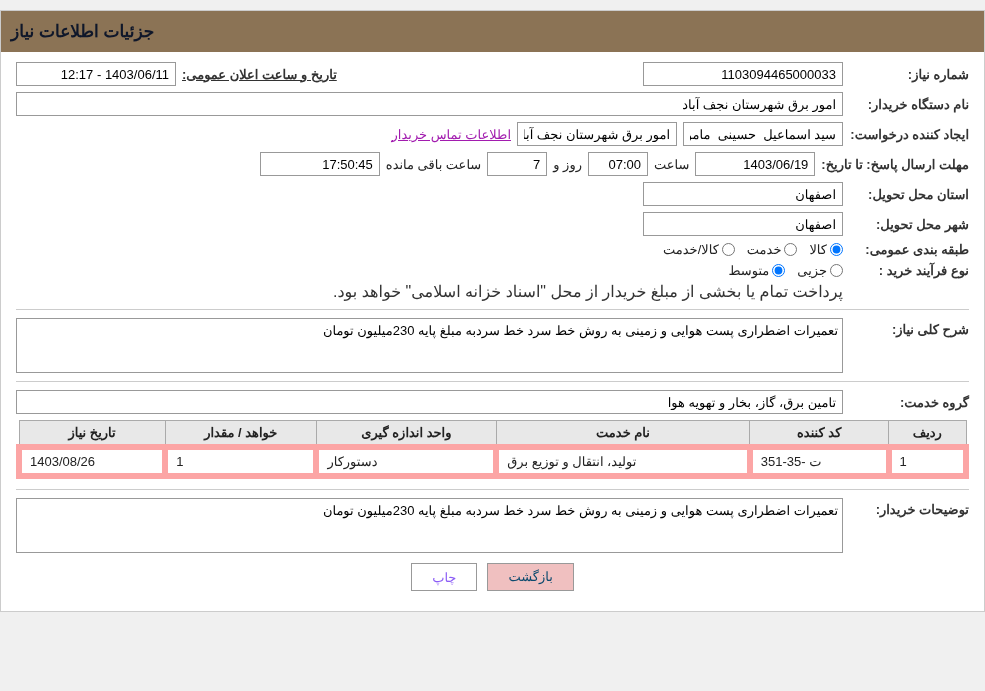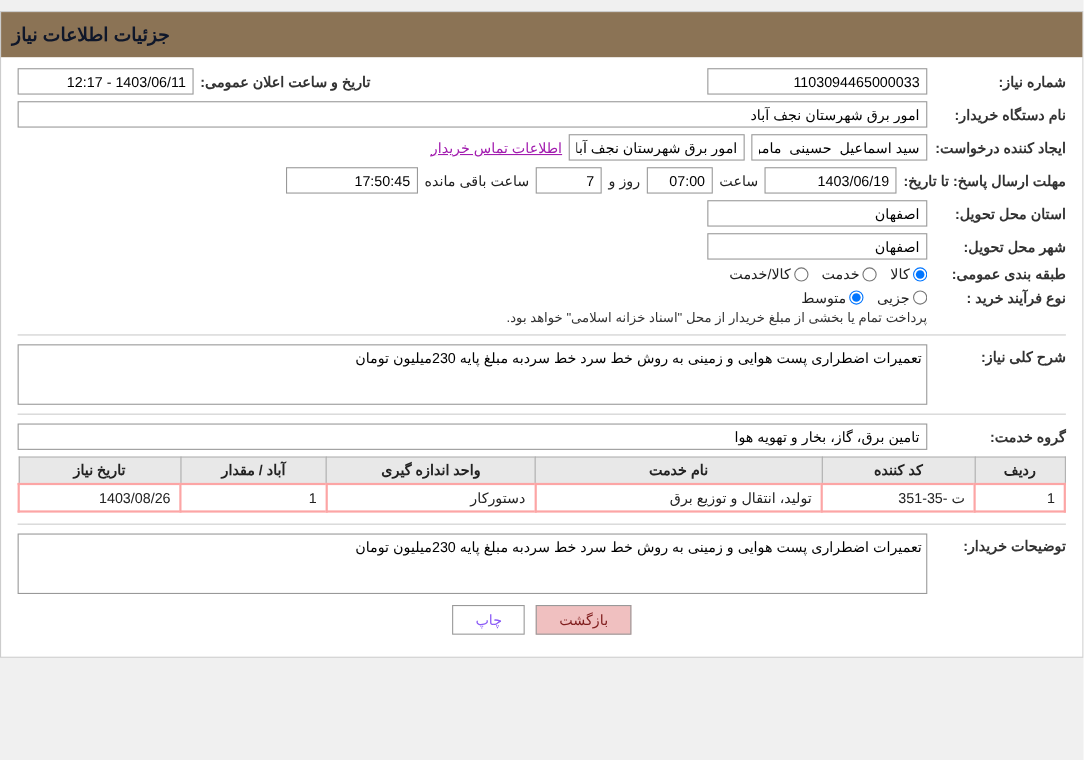--- a/index.html
+++ b/index.html
@@ -80,21 +80,21 @@
       align-items: center;
     }
     .radio-label {
       display: flex;
       align-items: center;
       gap: 3px;
       cursor: pointer;
     }
     .payment-note {
       color: #333;
-      font-size: 12px;
+      font-size: 16px;
     }
     .textarea-box {
       border: 1px solid #999;
       background: #fff;
       padding: 4px;
       font-size: 13px;
       font-family: Tahoma, Arial, sans-serif;
       direction: rtl;
       resize: none;
       width: 100%;
@@ -104,40 +104,41 @@
       border-collapse: collapse;
       margin-bottom: 10px;
     }
     .service-table th {
       background: #e8e8e8;
       border: 1px solid #aaa;
       padding: 4px 8px;
       font-weight: bold;
     }
     .service-table td {
-      border: 2px solid #fca5a5;
+      border: 6px solid #fca5a5;
       padding: 4px 8px;
-      text-align: right;
+      text-align: left;
     }
     .btn-group {
       display: flex;
       justify-content: center;
       gap: 10px;
       margin: 10px 0;
     }
     .btn {
       padding: 5px 20px;
       border: 1px solid #999;
       cursor: pointer;
       font-size: 13px;
       font-family: Tahoma, Arial, sans-serif;
     }
     .btn-back {
       background: #f0c0c0;
-      color: #7f1d1d;
+      color: #0c4a6e;
+      font-family: Liberation Serif, serif;
     }
     .btn-print {
       background: #fff;
       color: #8b5cf6;
     }
     .divider {
       border: none;
       border-top: 1px solid #ccc;
       margin: 8px 0;
     }
@@ -147,21 +148,21 @@
 
 <div class="page-wrapper">
   <div class="page-header">جزئیات اطلاعات نیاز</div>
 
   <div class="content">
 
     <div class="form-row">
       <span class="label">شماره نیاز:</span>
       <input class="input-box" style="width: 200px;" type="text" readonly="" value="1103094465000033">
       <span style="flex:1;"></span>
-      <span class="label" style="min-width:auto;">تاریخ و ساعت اعلان عمومی:</span>
+      <span class="label" style="min-width:auto;text-decoration:underline;">تاریخ و ساعت اعلان عمومی:</span>
       <input class="input-box" style="width: 160px;" type="text" readonly="" value="1403/06/11 - 12:17">
     </div>
 
     <div class="form-row">
       <span class="label">نام دستگاه خریدار:</span>
       <input class="input-box input-wide" type="text" readonly="" value="امور برق شهرستان نجف آباد" style="">
     </div>
 
     <div class="form-row">
       <span class="label">ایجاد کننده درخواست:</span>
@@ -241,21 +242,21 @@
       <input class="input-box input-wide" type="text" readonly="" value="تامین برق، گاز، بخار و تهویه هوا" style="">
     </div>
 
     <table class="service-table">
       <thead>
         <tr>
           <th>ردیف</th>
           <th>کد کننده</th>
           <th>نام خدمت</th>
           <th>واحد اندازه گیری</th>
-          <th>آباد / مقدار</th>
+          <th>خواهد / مقدار</th>
           <th>تاریخ نیاز</th>
         </tr>
       </thead>
       <tbody id="services-tbody">
       <tr>
             <td>1</td>
             <td>ت -35-351</td>
             <td>تولید، انتقال و توزیع برق</td>
             <td>دستورکار</td>
             <td>1</td>

